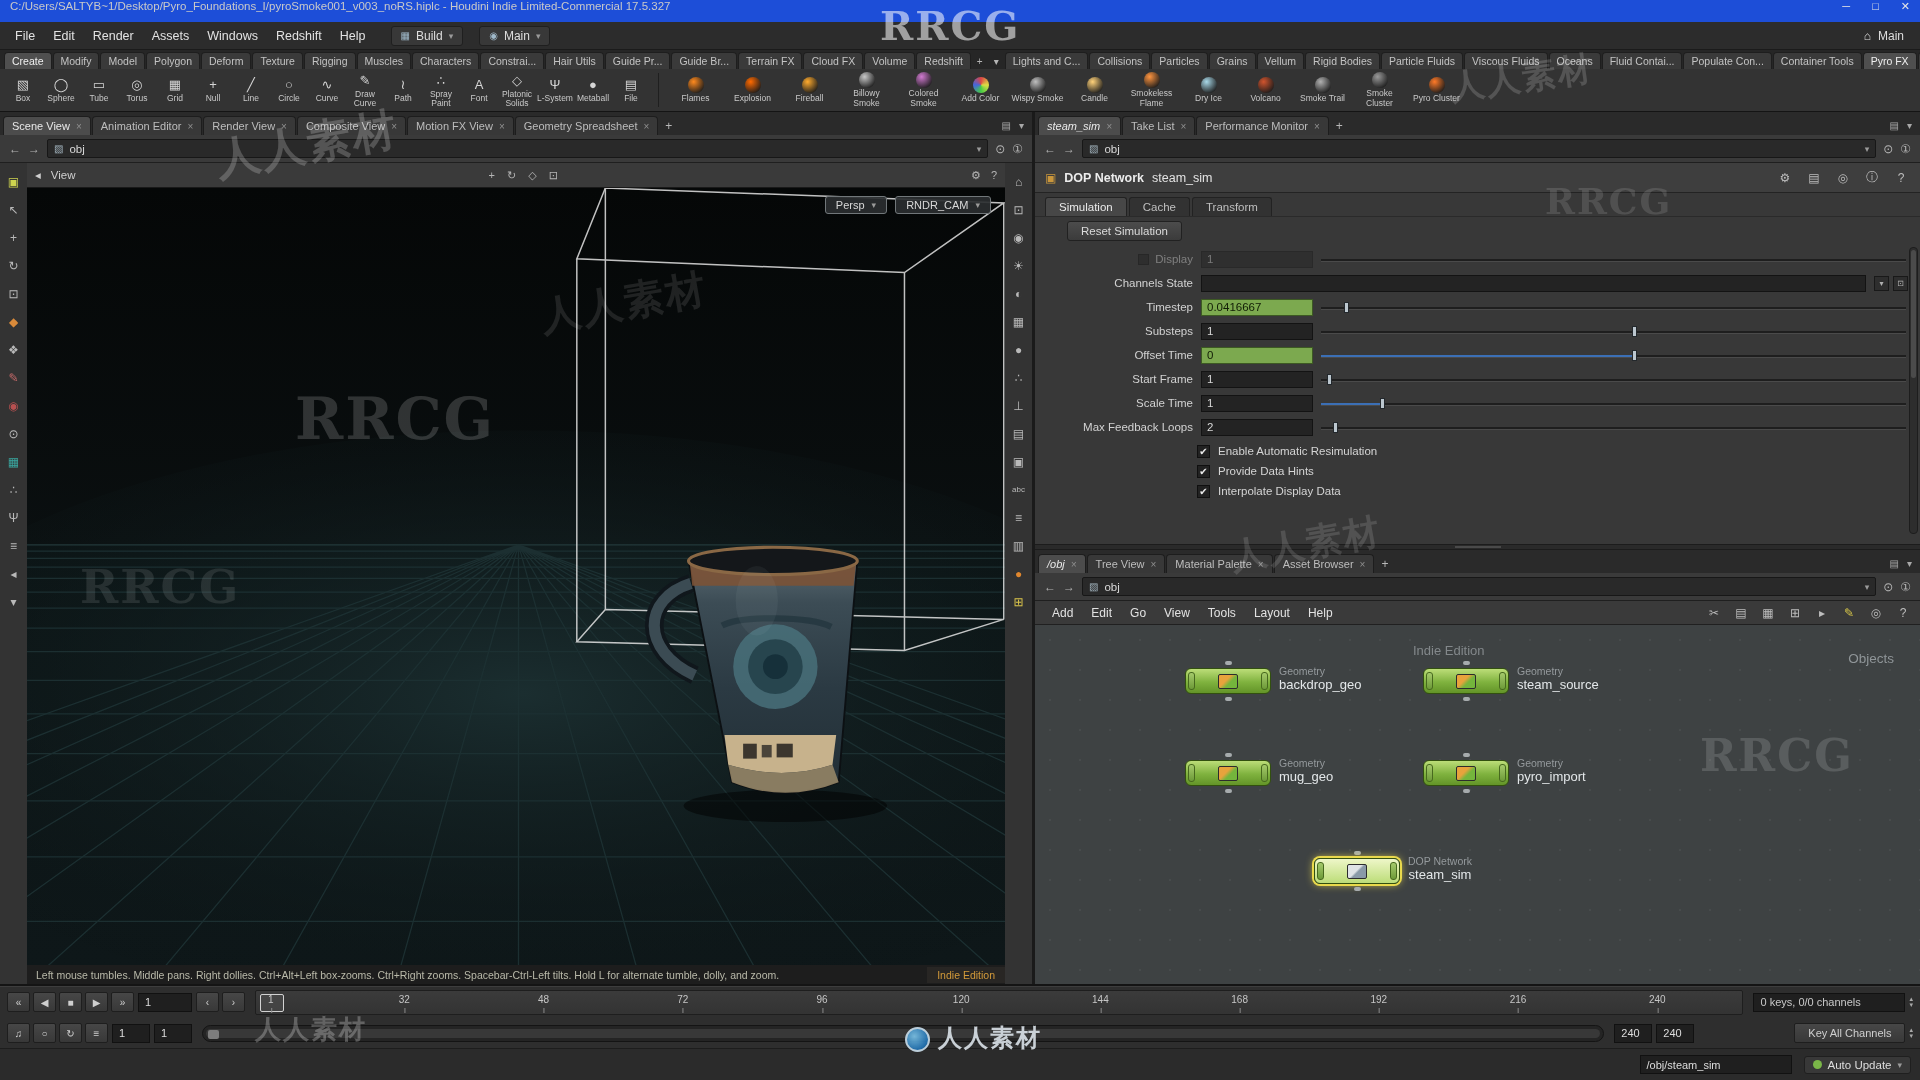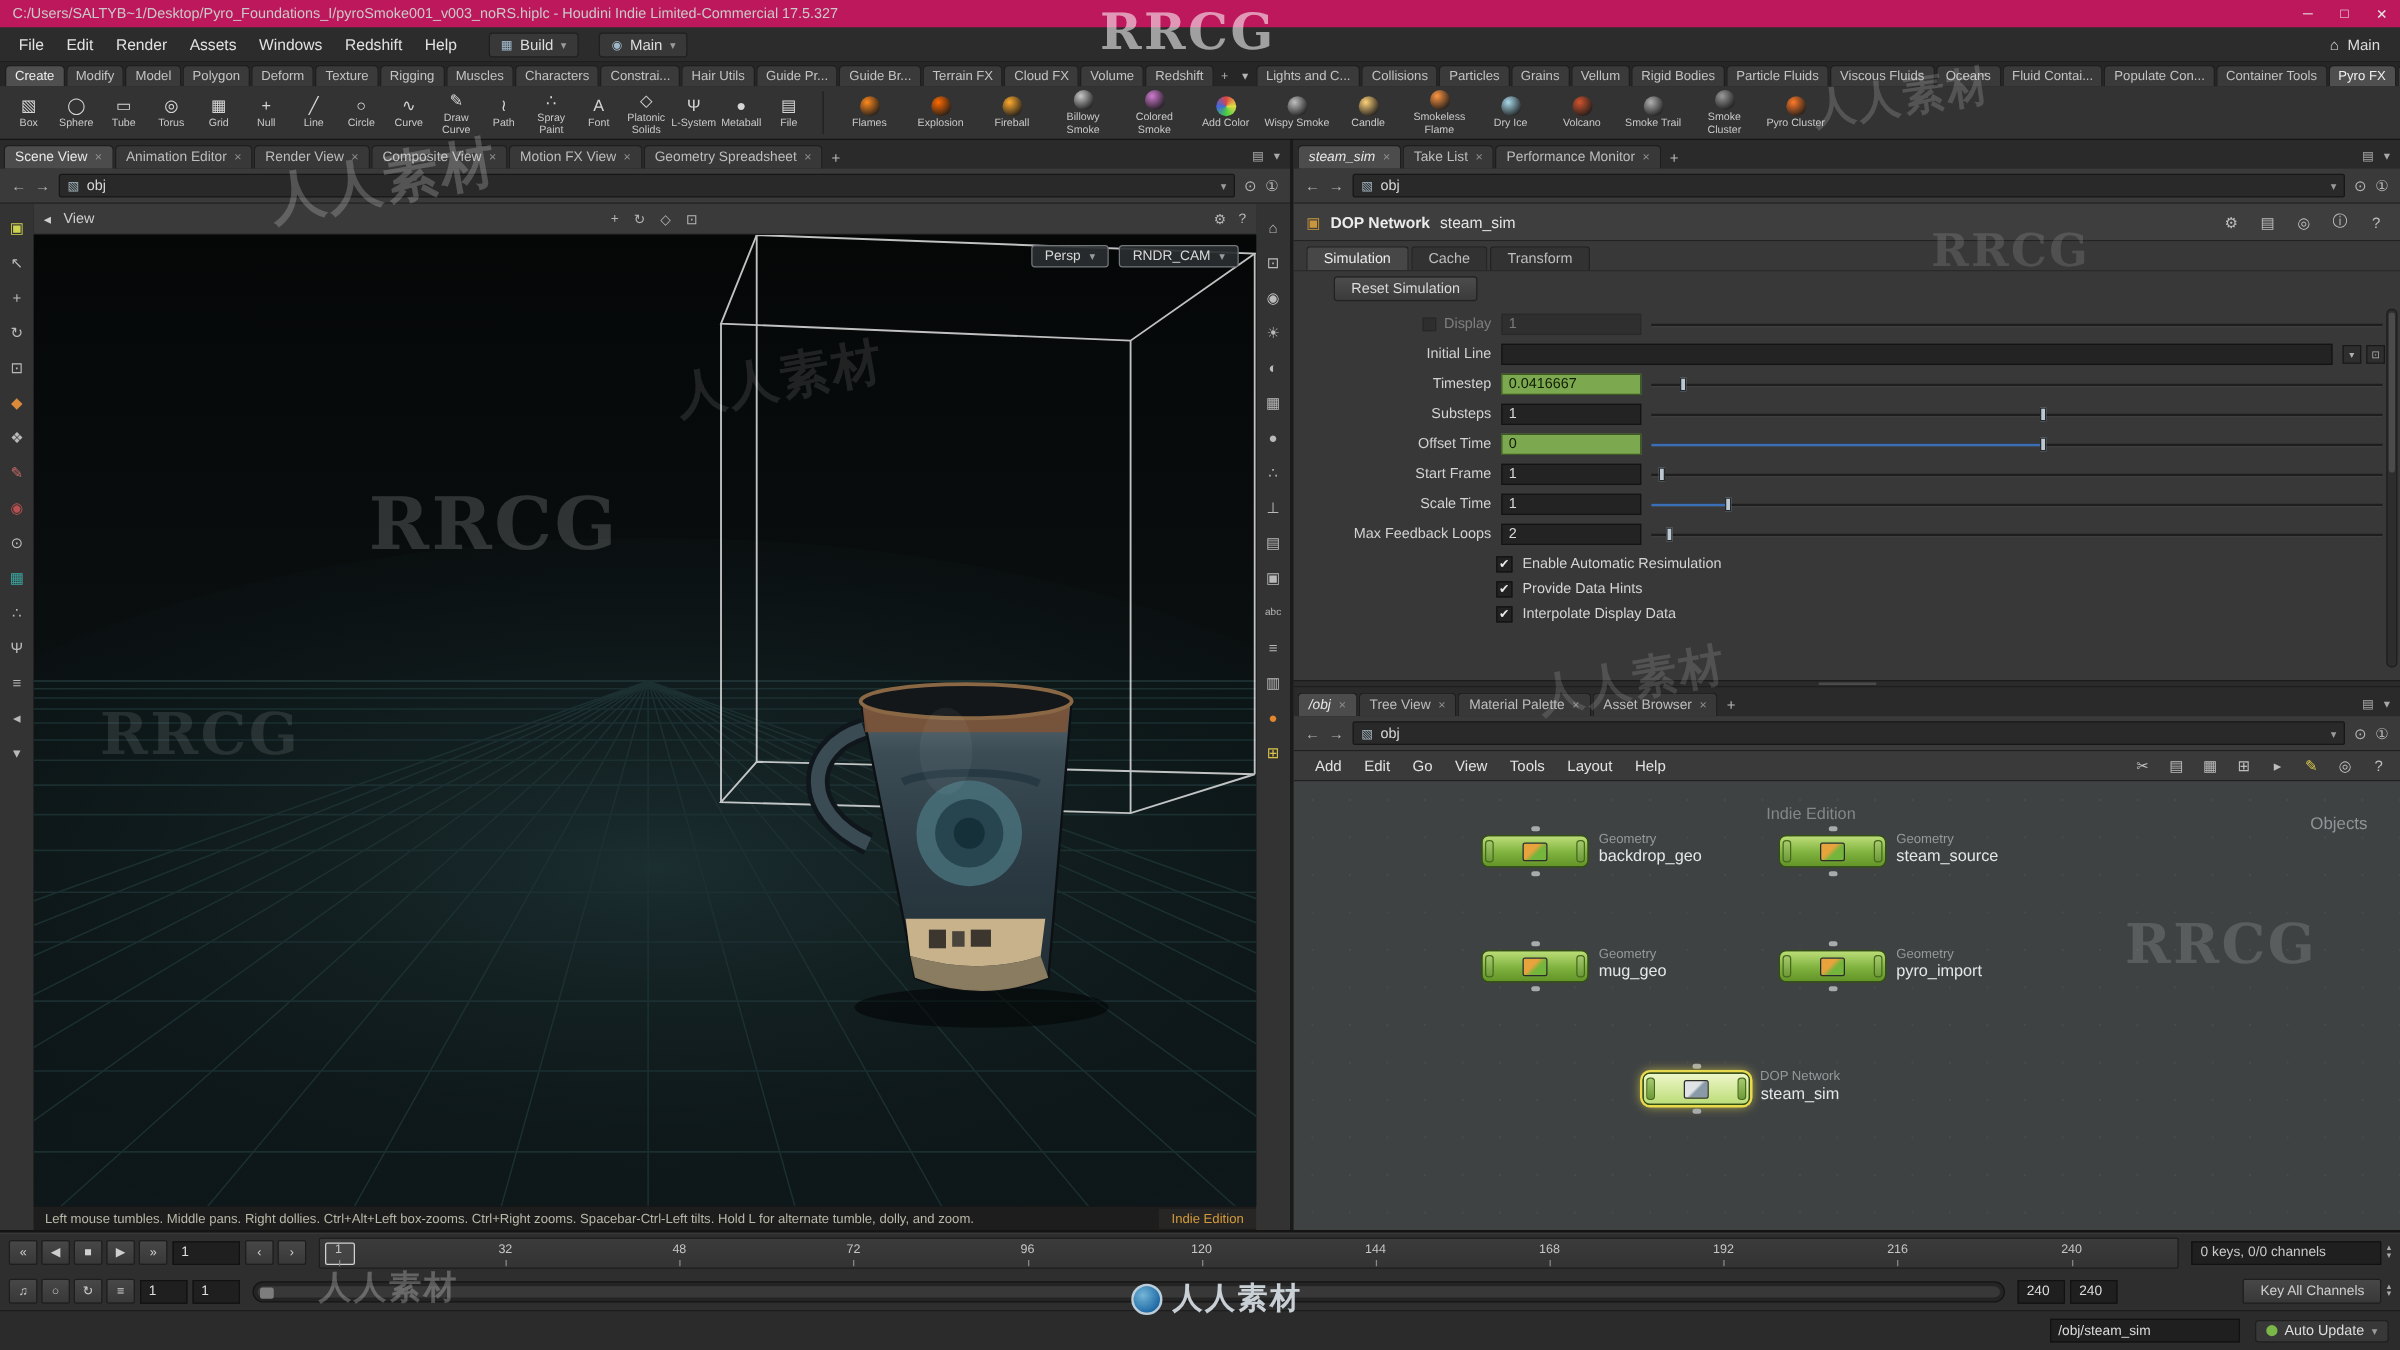--- a/index.html
+++ b/index.html
@@ -1,21 +1,21 @@
 <!DOCTYPE html>
 <html><head>
 <meta charset="utf-8">
 <style>
   * { box-sizing: border-box; margin: 0; padding: 0; }
   html,body { width:1920px; height:1080px; background:#202020; overflow:hidden; }
   body { font-family:"Liberation Sans", sans-serif; font-size:12px; color:#d0d0d0; -webkit-user-select:none; }
   #app { position:relative; width:1920px; height:1080px; background:#2b2b2b; overflow:hidden; }
 
   
-  .titlebar { height:22px; background:#be185d; display:flex; align-items:center; padding:0 10px; }
+  .titlebar { height:22px; background:#1d4ed8; display:flex; padding:0 10px; }
   .title-text { color:#c9c9c9; font-size:11.5px; white-space:nowrap; }
   .win-buttons { margin-left:auto; display:flex; gap:22px; color:#e6e6e6; font-size:11px; }
   .win-btn { cursor:default; }
 
   
   .menubar { height:28px; background:#2c2c2c; border-bottom:1px solid #1b1b1b; display:flex; align-items:center; padding:0 6px; }
   .menus { display:flex; }
   .menu-item { padding:4px 9px; color:#e2e2e2; font-size:12.5px; border-radius:2px; white-space:nowrap; }
   .selector { display:flex; align-items:center; gap:6px; background:#383838; border:1px solid #1f1f1f; border-radius:3px; padding:2px 9px; margin-left:16px; color:#ddd; font-size:12px; white-space:nowrap; }
   .selector .sel-icon { color:#9fb8c9; font-size:10px; }
@@ -612,21 +612,21 @@
             <div class="param-row">
               <div class="param-left">
                 <span class="param-cb dim"></span>
                 <span class="param-label dim">Display</span>
               </div>
               <div class="param-field disabled">1</div>
               <div class="param-slider"></div>
             </div>
             <div class="param-row">
               <div class="param-left">
-                <span class="param-label">Initial Line</span>
+                <span class="param-label">Channels State</span>
               </div>
               <div class="param-field grow"></div>
               <div class="side-icons">
                 <span class="mini-icon">▾</span>
                 <span class="mini-icon">⊡</span>
               </div>
             </div>
             <div class="param-row">
               <div class="param-left">
                 <span class="param-label">Timestep</span>

